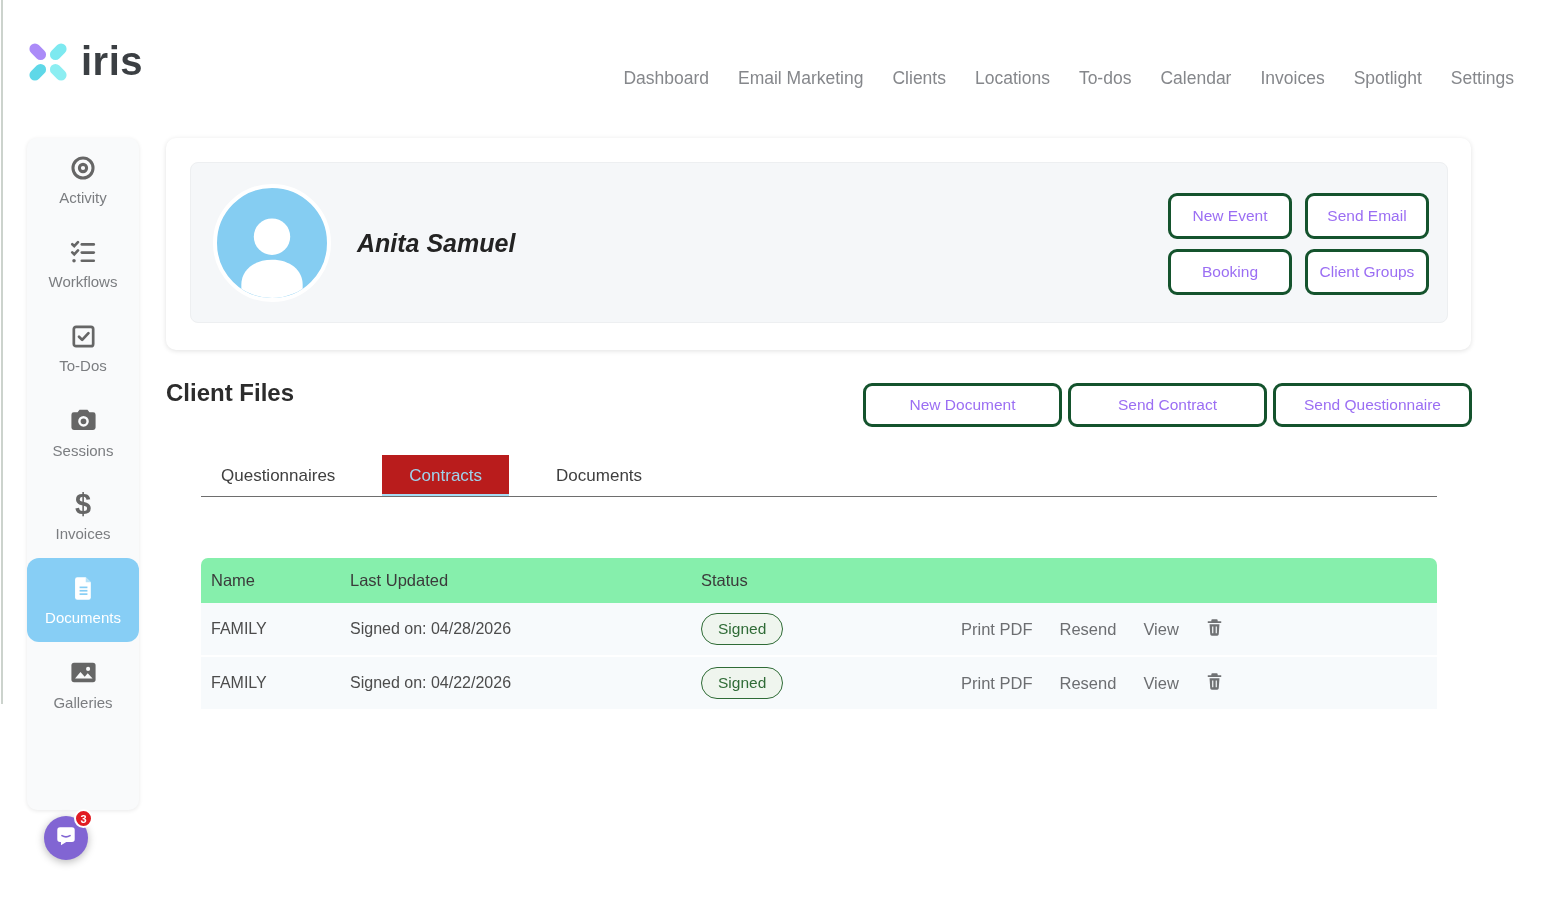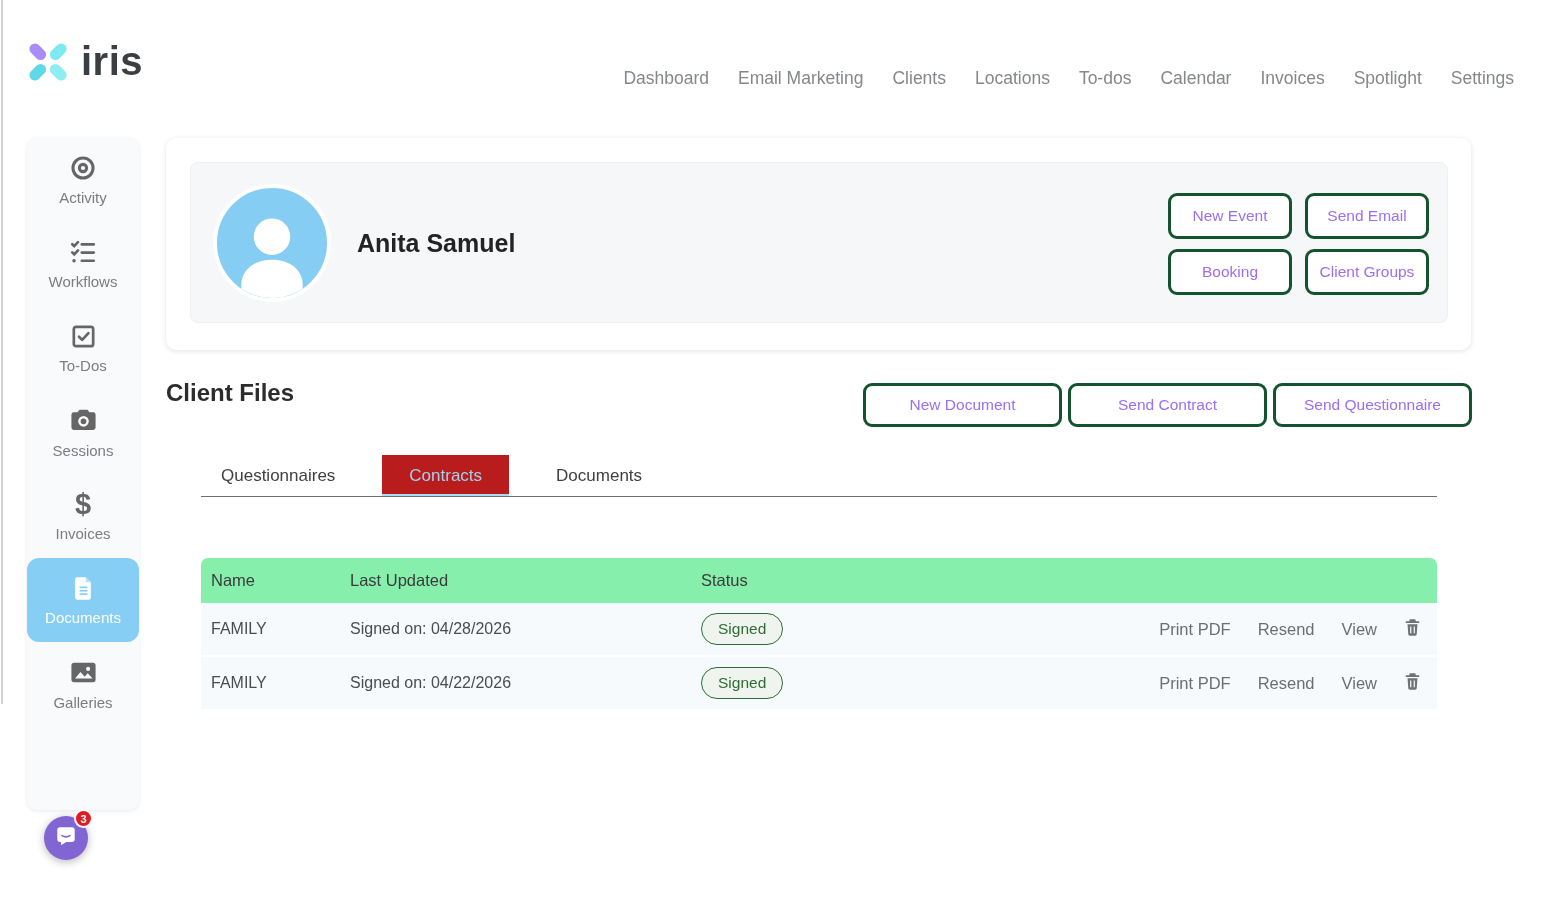--- a/index.html
+++ b/index.html
@@ -24,21 +24,21 @@
   .side-item.active .lbl { color:#fff; }
   .dollar-glyph { font-size:29px; font-weight:700; line-height:28px; color:#666; }
 
   
   .client-card { position:absolute; left:166px; top:138px; width:1305px; height:212px; background:#fff;
                  border-radius:10px; box-shadow:0 1px 5px rgba(0,0,0,.12); }
   .client-inner { position:absolute; left:24px; top:24px; width:1258px; height:161px; background:#f5f7f9;
                   border:1px solid #edeff1; border-radius:8px; }
   .avatar { position:absolute; left:22px; top:21px; width:118px; height:118px; border-radius:50%;
             background:#85cdf2; border:4px solid #fff; display:flex; align-items:flex-end; justify-content:center; overflow:hidden; }
-  .client-name { position:absolute; left:166px; top:66px; font-size:25px; font-weight:600; color:#232323; }
+  .client-name { position:absolute; left:166px; top:66px; font-size:25px; font-weight:600; color:#232323;font-style:italic; }
   .client-actions { position:absolute; right:18px; top:30px; display:grid; grid-template-columns:124px 124px;
                     grid-auto-rows:46px; column-gap:13px; row-gap:10px; }
   .btn-purple { background:#fff; border:3px solid #14532d; border-radius:9px; color:#9b6ef3;
                 font-size:15.5px; font-family:inherit; cursor:pointer; }
 
   
   .files-title { position:absolute; left:166px; top:379px; font-size:24px; font-weight:700; color:#2c2c2c; }
   .files-actions { position:absolute; left:863px; top:383px; display:flex; gap:6px; }
   .files-actions .btn-purple { width:199px; height:44px; }
 
@@ -51,21 +51,21 @@
   
   .table { position:absolute; left:201px; top:558px; width:1236px; }
   .t-head { display:grid; grid-template-columns:139px 351px 260px 1fr; align-items:center; height:45px;
             background:#86efac; border-radius:7px 7px 0 0; padding:0 10px; }
   .t-head .th { font-size:16.5px; color:#3b3b3b; }
   .t-row { display:grid; grid-template-columns:139px 351px 260px 1fr; align-items:center; height:54px;
            background:#f7fafc; border-bottom:2px solid #fff; padding:0 10px; }
   .cell { font-size:16px; color:#4c4c4c; }
   .badge-signed { display:inline-block; padding:6px 16px; border:1px solid #2f6b36; border-radius:17px;
                   background:#eff5ee; color:#2f6b36; font-size:15.5px; }
-  .row-actions { display:flex; align-items:center; justify-content:flex-end; gap:27px; padding-right:6px; }
+  .row-actions { display:flex; align-items:center; gap:27px; padding-right:6px; }
   .action-link { font-size:16.5px; color:#6c6e71; cursor:pointer; background:none; border:none; font-family:inherit; }
   .trash-btn { background:none; border:none; cursor:pointer; color:#707274; display:flex; align-items:center; }
 
   
   .chat-launcher { position:absolute; left:44px; top:816px; width:44px; height:44px; border-radius:50%;
                    background:#8165d3; box-shadow:0 2px 8px rgba(0,0,0,.28); cursor:pointer;
                    display:flex; align-items:center; justify-content:center; }
   .chat-badge { position:absolute; right:-5px; top:-7px; min-width:19px; height:19px; border-radius:10px;
                 background:#e11b22; border:2px solid #fff; color:#fff; font-size:11px; font-weight:700;
                 display:flex; align-items:center; justify-content:center; padding:0 3px; }

